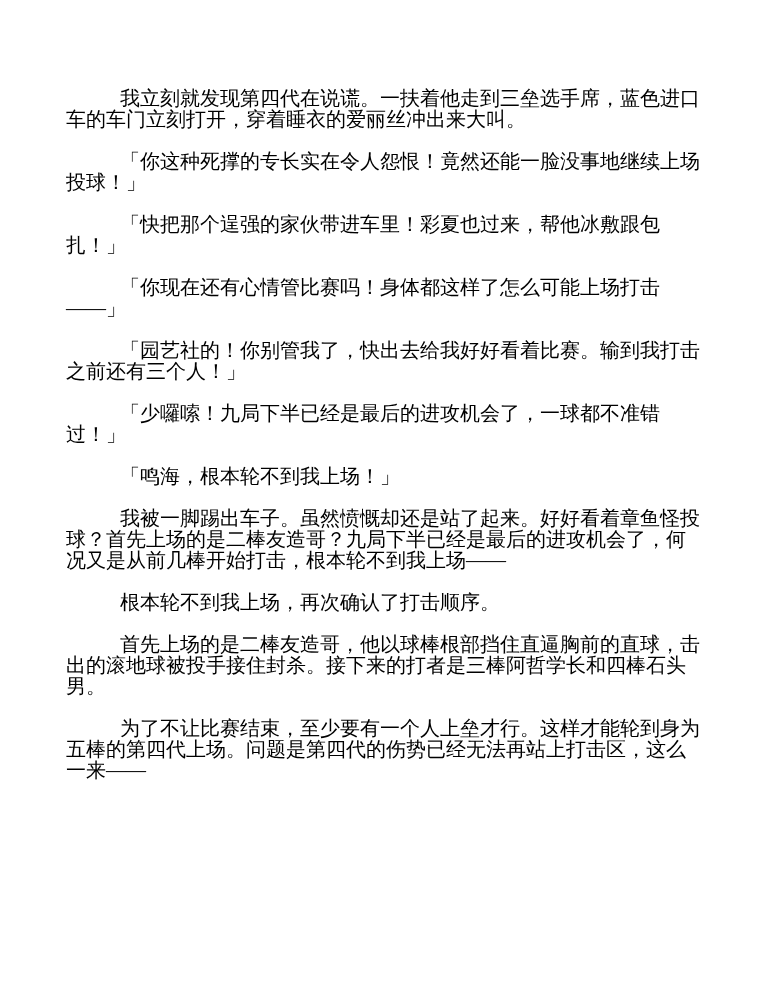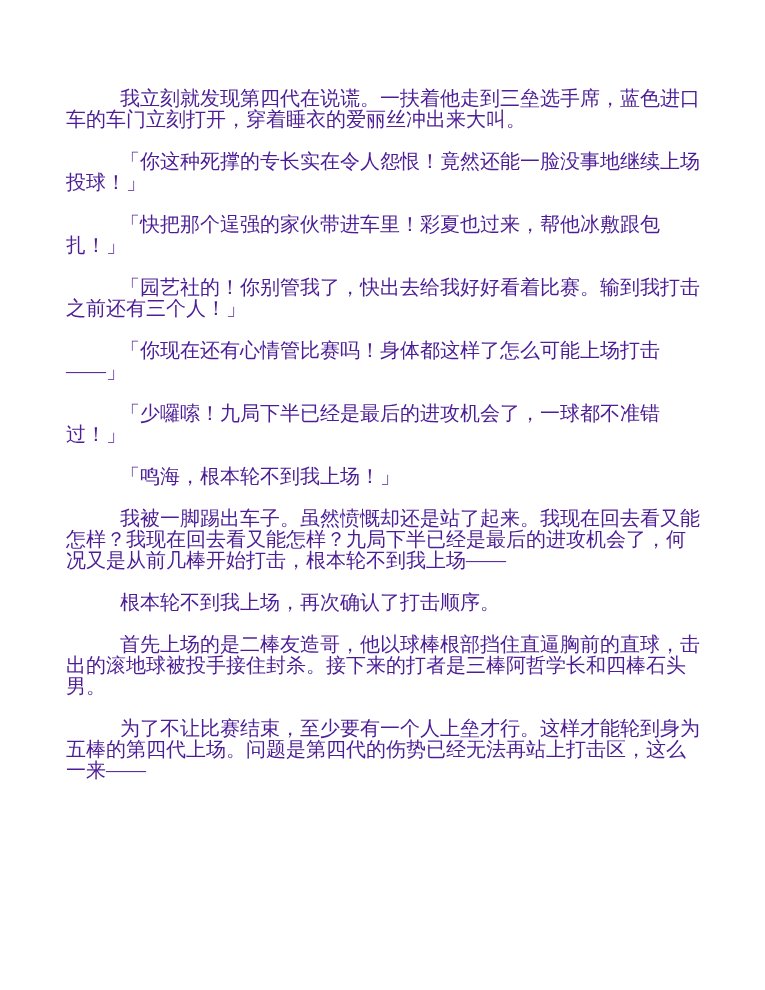--- a/index.html
+++ b/index.html
@@ -31,26 +31,26 @@
   .text-block p {
     margin: 0 0 21px 0;
     padding: 0;
     text-indent: 54px;
   }
 </style>
 </head>
 <body>
 
 <div class="page" style="background: rgb(255, 255, 255);">
-  <div class="text-block" style="color: #4c1d95;">
+  <div class="text-block" style="color: #000000;">
       <p>我立刻就发现第四代在说谎。一扶着他走到三垒选手席，蓝色进口车的车门立刻打开，穿着睡衣的爱丽丝冲出来大叫。</p>
       <p>「你这种死撑的专长实在令人怨恨！竟然还能一脸没事地继续上场投球！」</p>
       <p>「快把那个逞强的家伙带进车里！彩夏也过来，帮他冰敷跟包扎！」</p>
+      <p>「你现在还有心情管比赛吗！身体都这样了怎么可能上场打击——」</p>
       <p>「园艺社的！你别管我了，快出去给我好好看着比赛。输到我打击之前还有三个人！」</p>
-      <p>「你现在还有心情管比赛吗！身体都这样了怎么可能上场打击——」</p>
       <p>「少囉嗦！九局下半已经是最后的进攻机会了，一球都不准错过！」</p>
       <p>「鸣海，根本轮不到我上场！」</p>
-      <p>我被一脚踢出车子。虽然愤慨却还是站了起来。我现在回去看又能怎样？我现在回去看又能怎样？九局下半已经是最后的进攻机会了，何况又是从前几棒开始打击，根本轮不到我上场——</p>
+      <p>我被一脚踢出车子。虽然愤慨却还是站了起来。好好看着章鱼怪投球？首先上场的是二棒友造哥？九局下半已经是最后的进攻机会了，何况又是从前几棒开始打击，根本轮不到我上场——</p>
       <p>根本轮不到我上场，再次确认了打击顺序。</p>
       <p>首先上场的是二棒友造哥，他以球棒根部挡住直逼胸前的直球，击出的滚地球被投手接住封杀。接下来的打者是三棒阿哲学长和四棒石头男。</p>
       <p>为了不让比赛结束，至少要有一个人上垒才行。这样才能轮到身为五棒的第四代上场。问题是第四代的伤势已经无法再站上打击区，这么一来——</p>
     </div>
 </div>
 
 </body></html>

